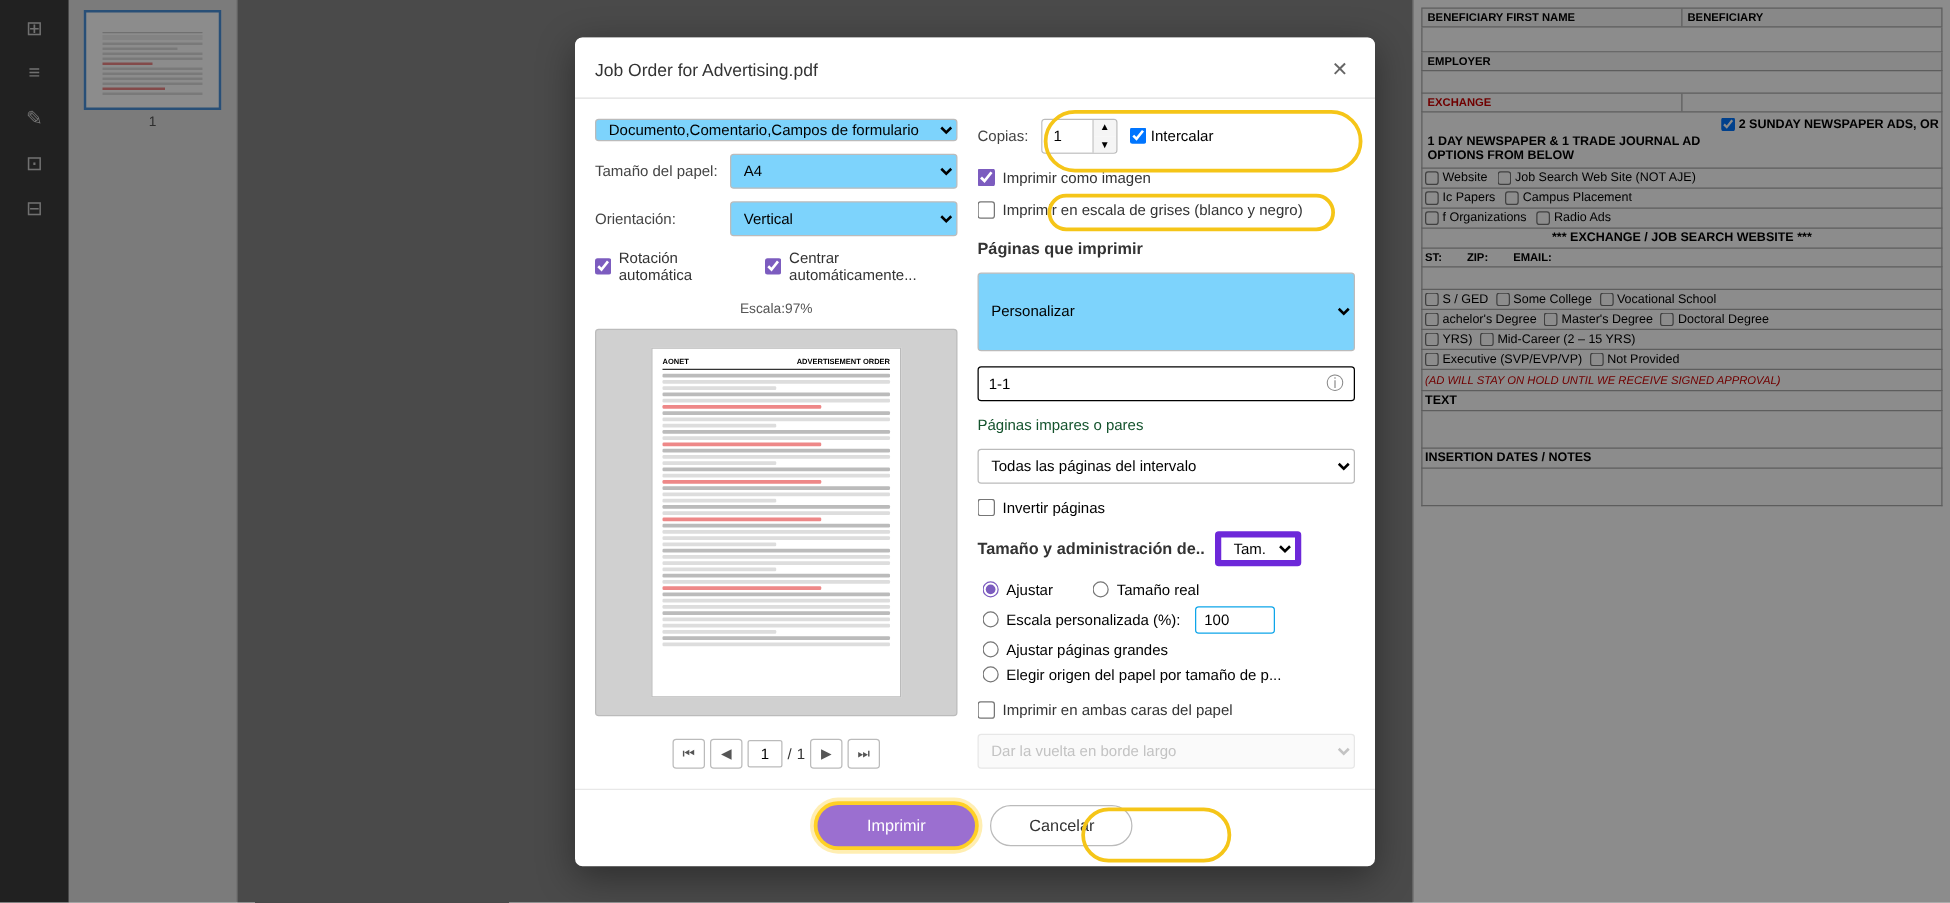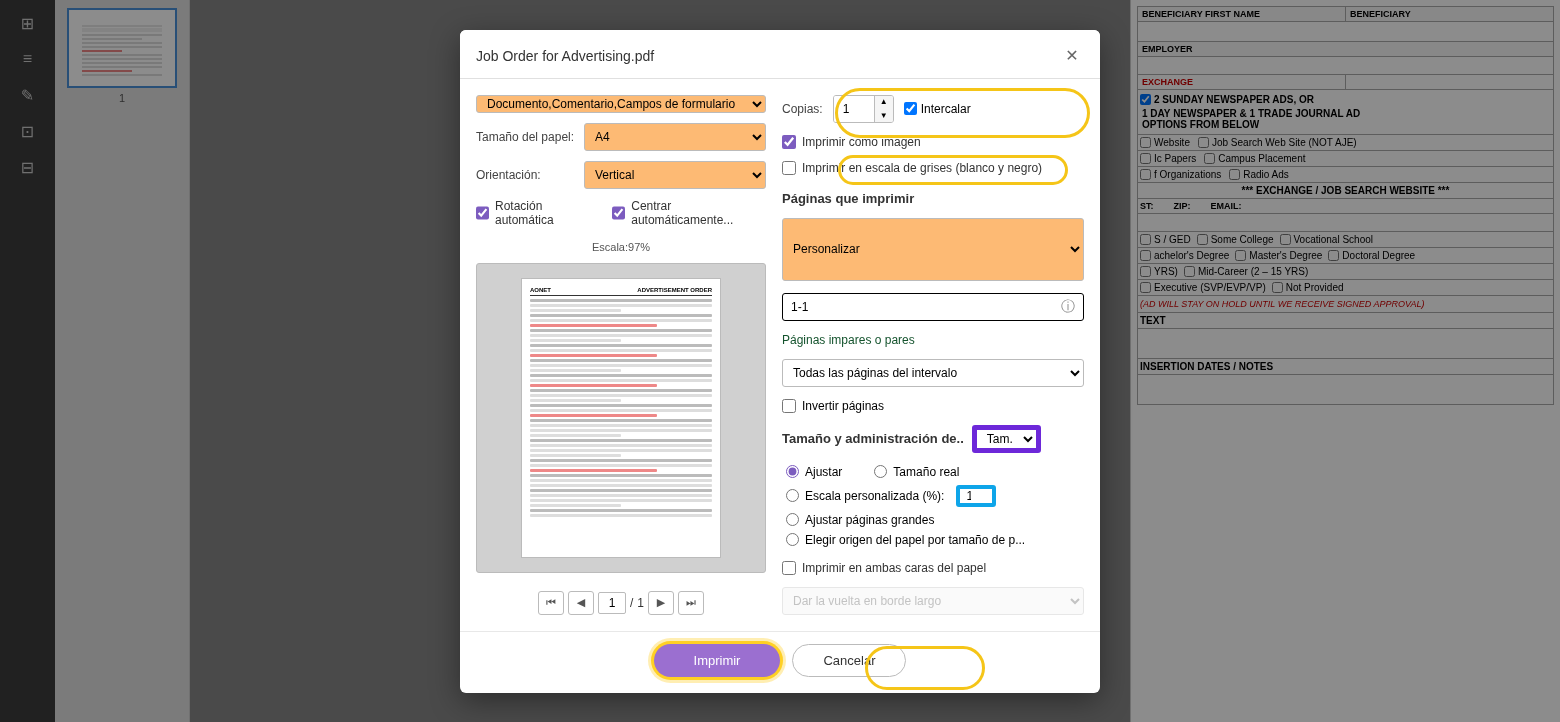--- a/index.html
+++ b/index.html
@@ -162,21 +162,21 @@
       align-items: center;
       gap: 6px;
     }
     .form-select {
       flex: 1;
       height: 28px;
       border: 1px solid #bbb;
       border-radius: 3px;
       padding: 0 6px;
       font-size: 12px;
-      background: #fdba74;
+      background: #7dd3fc;
       cursor: pointer;
     }
     .print-icon-btn {
       width: 28px;
       height: 28px;
       border: 1px solid #bbb;
       background: white;
       border-radius: 3px;
       cursor: pointer;
       display: flex;
@@ -342,23 +342,23 @@
       display: flex;
       align-items: center;
       gap: 6px;
       font-size: 12px;
     }
     .radio-item input[type=radio] {
       accent-color: #7c5cbf;
       cursor: pointer;
     }
     .scale-input {
-      width: 40px;
+      width: 64px;
       height: 22px;
-      border: 4px solid #0ea5e9;
+      border: 1px solid #0ea5e9;
       border-radius: 3px;
       padding: 0 6px;
       font-size: 12px;
       background: white;
     }
 
     
     .bottom-check {
       display: flex;
       align-items: center;
@@ -551,20 +551,21 @@
     }
 
     .right-bg-content {
       padding: 6px;
     }
     .cg-item {
       display: flex;
       align-items: center;
       gap: 3px;
       font-size: 10px;
+      justify-content: flex-end;
     }
     .cg-item input { width: 11px; height: 11px; }
 
   </style>
 </head>
 <body>
 
 <div class="bg-content">
 
   <div class="left-sidebar">

